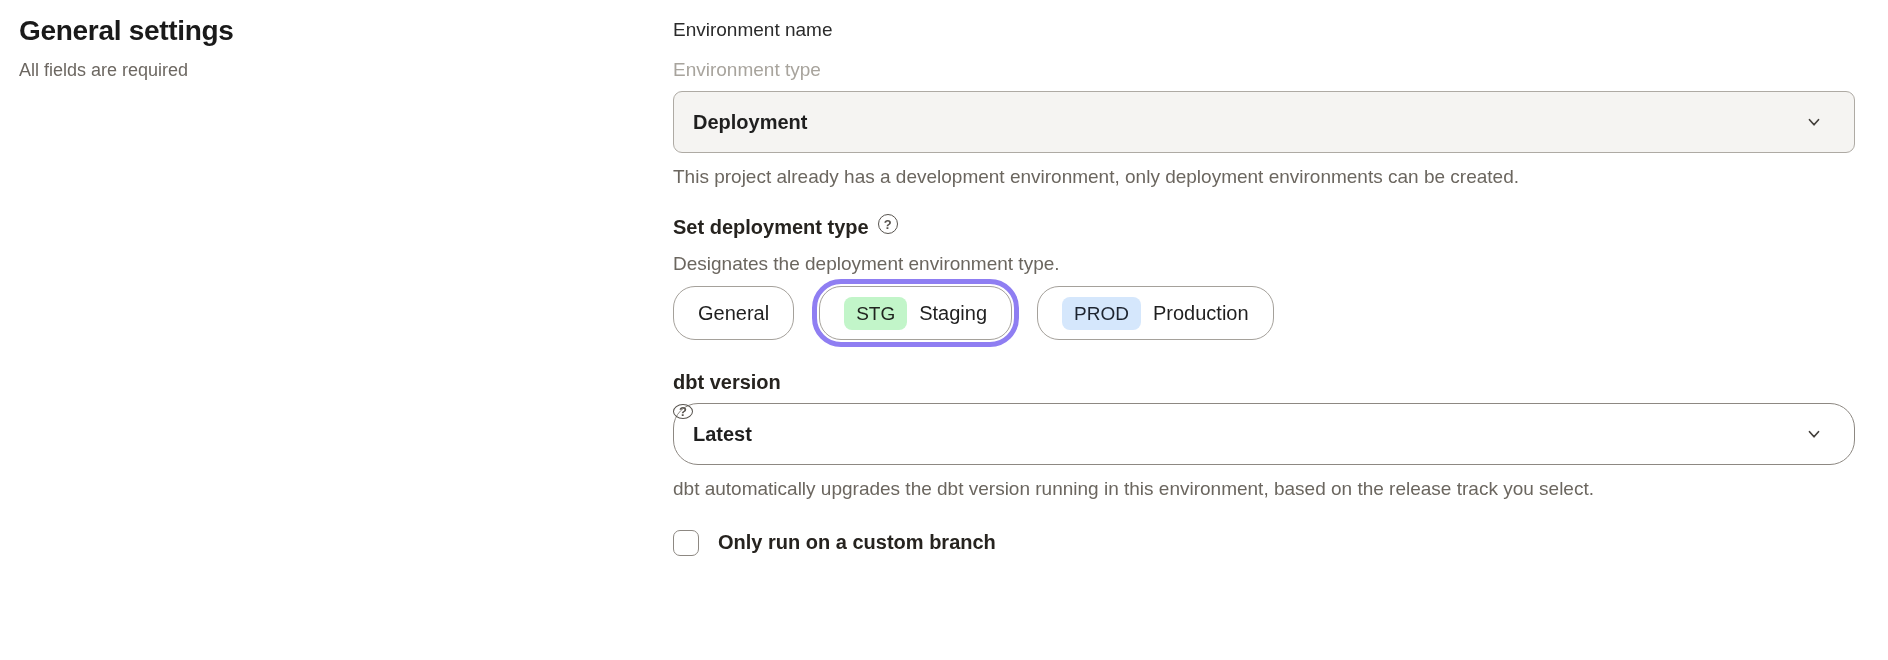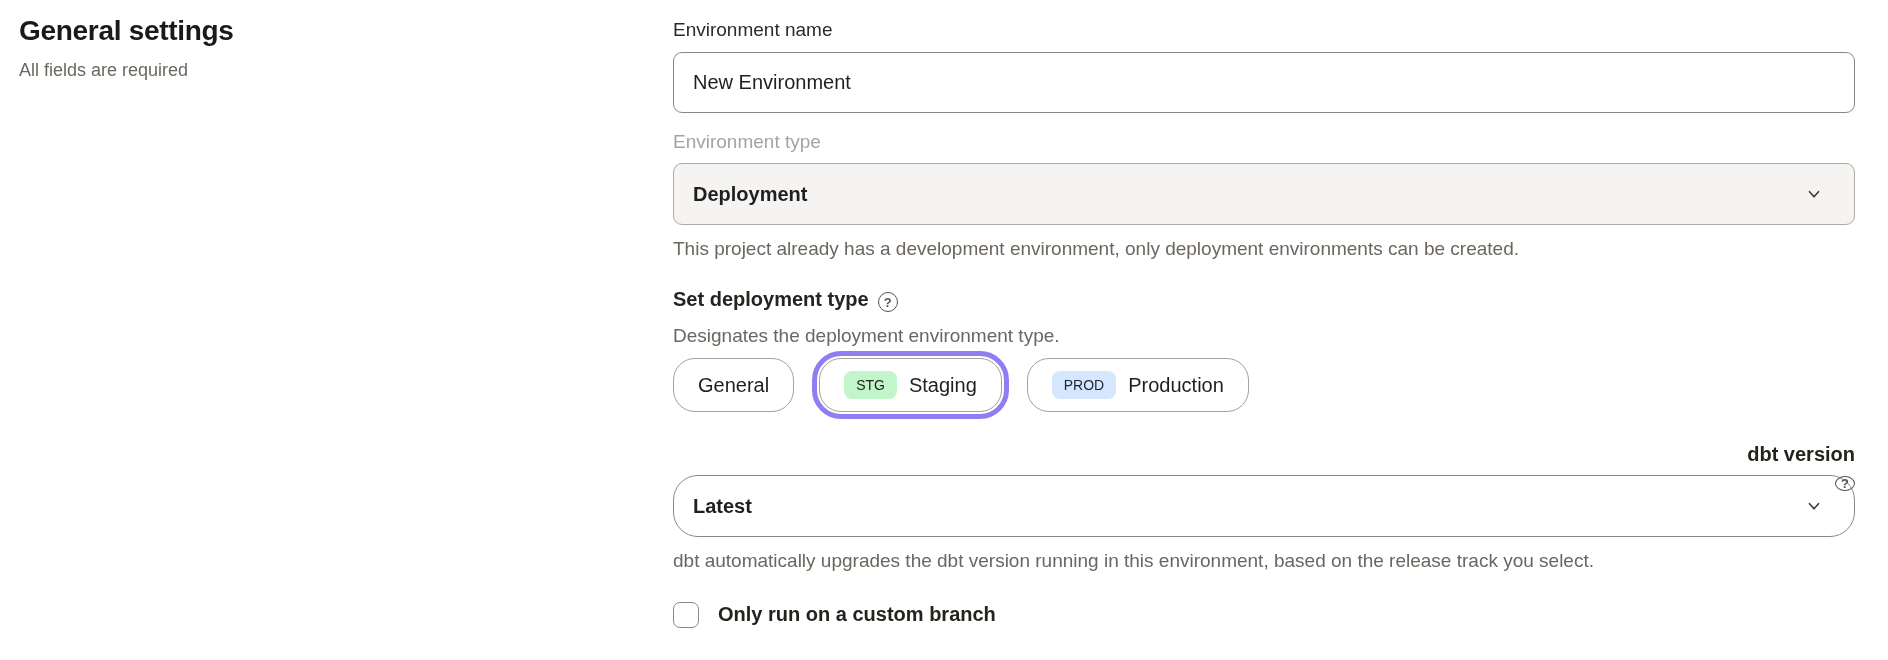--- a/index.html
+++ b/index.html
@@ -51,21 +51,21 @@
   .select.enabled { margin-top: 8px; border-color: #8d8882; border-radius: 25px; }
   .chevron { width: 18px; height: 18px; flex: 0 0 auto; margin-right: 12px; }
 
   .helper-text {
     margin-top: 12px; font-size: 19px; color: #6b665f;
     height: 24px; line-height: 24px;
   }
 
   .section-heading {
     margin-top: 25px; font-size: 20px; font-weight: 700; color: #26231f;
-    height: 26px; line-height: 26px; display: flex; align-items: flex-end; gap: 9px;
+    height: 26px; line-height: 26px; display: flex; align-items: flex-start; gap: 9px;
   }
   .section-heading.second { margin-top: 29px; flex-direction: column; }
   .help-icon {
     width: 20px; height: 20px; border: 1.6px solid #57534e; border-radius: 50%;
     display: inline-flex; align-items: center; justify-content: center;
     font-size: 13px; font-weight: 700; color: #57534e; cursor: pointer;
     line-height: 1;
   }
 
   .section-desc {
@@ -80,21 +80,21 @@
     display: inline-flex; align-items: center; justify-content: center;
     gap: 12px; padding: 0 24px;
     font-size: 20px; font-weight: 500; color: #1f1f1f;
     font-family: "Liberation Sans", sans-serif; cursor: pointer;
   }
   .type-btn.selected {
     outline: 5px solid #8f7ef2; outline-offset: 2px;
     margin: 0 7px; 
   }
   .badge {
-    border-radius: 8px; padding: 7px 12px; font-size: 14px;
+    border-radius: 8px; padding: 7px 12px; font-size: 19px;
     font-weight: 500; color: #20241f; line-height: 1;
   }
   .badge.stg  { background: #c2f5c9; }
   .badge.prod { background: #d5e7fc; color: #1d2430; }
 
   .check-row { margin-top: 28px; display: flex; align-items: center; height: 27px; }
   .checkbox {
     width: 26px; height: 26px; border: 1px solid #8d8882; border-radius: 7px;
     background: #ffffff; cursor: pointer; flex: 0 0 auto;
   }
@@ -106,21 +106,20 @@
 <body>
 
 <div class="left-header">
   <div class="page-title">General settings</div>
   <div class="page-subtitle">All fields are required</div>
 </div>
 
 <div class="form-col">
 
   <div class="field-label">Environment name</div>
-  <input class="text-input" type="text" value="New Environment" style="">
 
   <div class="field-label disabled">Environment type</div>
   <div class="select disabled">
     <span>Deployment</span>
     <svg class="chevron" viewBox="0 0 16 16" fill="none">
       <polyline points="4,6 8,10.5 12,6" stroke="#44403c" stroke-width="1.5" fill="none" stroke-linecap="round" stroke-linejoin="round"></polyline>
     </svg>
   </div>
   <div class="helper-text">This project already has a development environment, only deployment environments can be created.</div>
 

